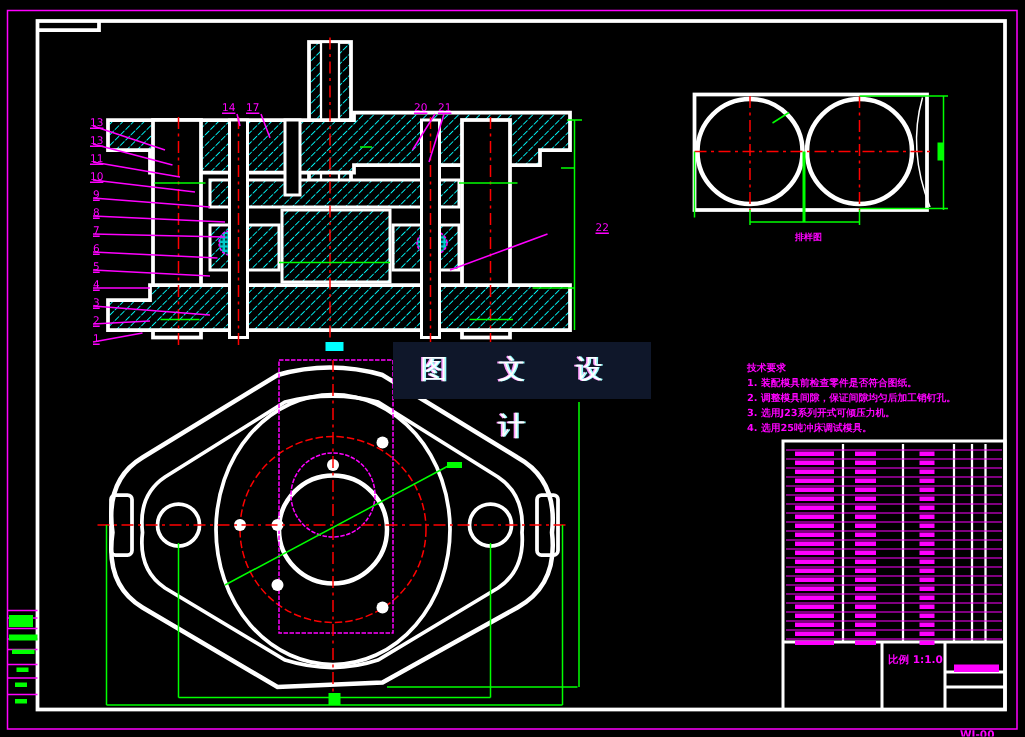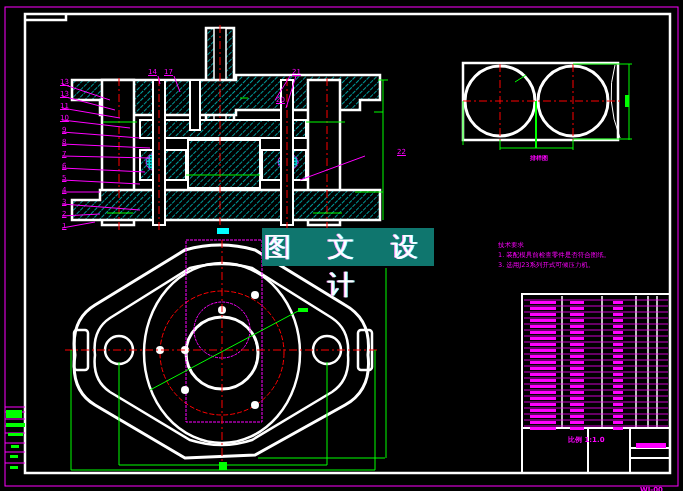--- a/index.html
+++ b/index.html
@@ -1,24 +1,24 @@
 <!DOCTYPE html>
 <html><head>
 <meta charset="utf-8">
 <style>
   html, body { margin: 0; padding: 0; background: #000; }
   body { width: 683px; height: 491px; overflow: hidden; position: relative; font-family: "DejaVu Sans", sans-serif; }
   #canvas { position: absolute; left: 0; top: 0; width: 683px; height: 491px; }
   .watermark {
     position: absolute; left: 262px; top: 228px; width: 172px; height: 38px;
-    background: #0f766e; color: #fff; font-family: "DejaVu Sans", sans-serif;
-    font-size: 27px; letter-spacing: 14px; line-height: 38px; text-align: center;
+    background: #0f172a; color: #fff; font-family: "DejaVu Sans", sans-serif;
+    font-size: 18px; letter-spacing: 14px; line-height: 38px; text-align: center;
     text-shadow: 1px 0 0 #9ff, -1px 0 0 #f9f;
   }
-  .tech-req { position: absolute; left: 498px; top: 240px; color: #ff00ff; font-size: 6.5px; line-height: 10px; font-weight: normal; }
+  .tech-req { position: absolute; left: 498px; top: 240px; color: #ff00ff; font-size: 6.5px; line-height: 10px; font-weight: bold; }
   .tech-req div { white-space: nowrap; }
   .lbl { position: absolute; color: #ff00ff; font-size: 7px; font-weight: normal; text-decoration: underline; }
   .view-title { position: absolute; left: 530px; top: 154px; color: #ff00ff; font-size: 6px; font-weight: bold; }
   .tb-text { position: absolute; color: #ff00ff; font-size: 7px; font-weight: bold; }
 </style>
 </head>
 <body>
 
 <svg id="canvas" viewBox="0 0 683 491" xmlns="http://www.w3.org/2000/svg">
   <defs>
@@ -281,40 +281,42 @@
   </g>
 </svg>
 
 <div class="watermark">图 文 设 计</div>
 
 <div class="view-title">排样图</div>
 
 <div class="tech-req">
   <div>技术要求</div>
   <div>1. 装配模具前检查零件是否符合图纸。</div>
+  <div>2. 调整模具间隙，保证间隙均匀后加工销钉孔。</div>
   <div>3. 选用J23系列开式可倾压力机。</div>
+  <div>4. 选用25吨冲床调试模具。</div>
 </div>
 
 <div class="lbl" style="left:60px;top:78px;">13</div>
 <div class="lbl" style="left:60px;top:90px;">13</div>
 <div class="lbl" style="left:60px;top:102px;">11</div>
 <div class="lbl" style="left:60px;top:114px;">10</div>
 <div class="lbl" style="left:62px;top:126px;">9</div>
 <div class="lbl" style="left:62px;top:138px;">8</div>
 <div class="lbl" style="left:62px;top:150px;">7</div>
 <div class="lbl" style="left:62px;top:162px;">6</div>
 <div class="lbl" style="left:62px;top:174px;">5</div>
 <div class="lbl" style="left:62px;top:186px;">4</div>
 <div class="lbl" style="left:62px;top:198px;">3</div>
 <div class="lbl" style="left:62px;top:210px;">2</div>
 <div class="lbl" style="left:62px;top:222px;">1</div>
 
 <div class="lbl" style="left:148px;top:68px;">14</div>
 <div class="lbl" style="left:164px;top:68px;">17</div>
-<div class="lbl" style="left:276px;top:68px;margin-top:28px;">20</div>
+<div class="lbl" style="left:276px;top:68px;">20</div>
 <div class="lbl" style="left:292px;top:68px;">21</div>
 <div class="lbl" style="left:364px;top:148px;margin-left:33px;">22</div>
 
-<div class="tb-text" style="left:568px;top:435px;">
+<div class="tb-text" style="left:592px;top:435px;">
   <span>比例</span>
   <span>1:1.0</span>
 </div>
 <div class="tb-text" style="left:640px;top:462px;margin-top:24px;">WJ-00</div>
 
 </body></html>

